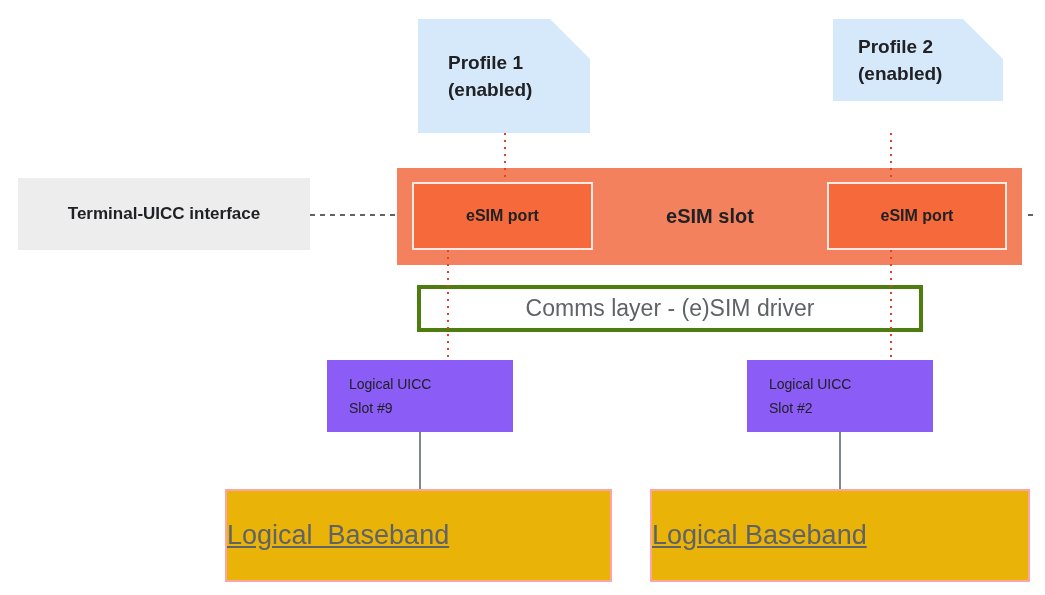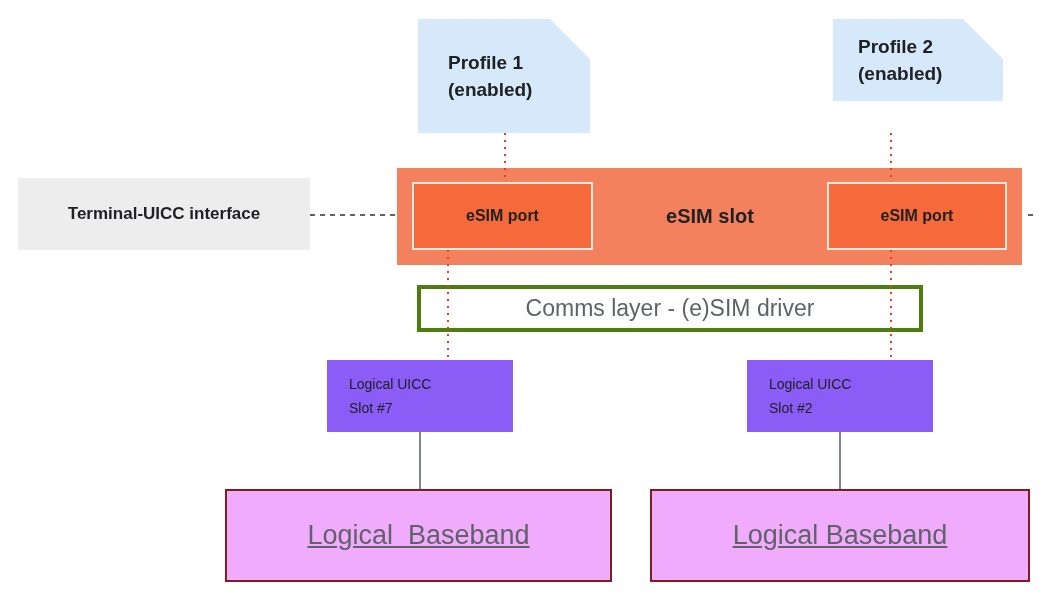--- a/index.html
+++ b/index.html
@@ -55,22 +55,22 @@
   
   .uicc-slot{
     background:#8b5cf6;display:flex;flex-direction:column;justify-content:center;
     color:#202124;font-weight:normal;font-size:14px;line-height:24px;padding-left:22px;
   }
   #uicc-slot-1{left:327px;top:360px;width:186px;height:72px;}
   #uicc-slot-2{left:747px;top:360px;width:186px;height:72px;}
 
   
   .baseband{
-    background:#f0abfc;border:2px solid #7f1d1d;
-    display:flex;align-items:center;justify-content:center;
+    background:#eab308;border:2px solid #fca5a5;
+    display:flex;align-items:center;justify-content:flex-start;
     color:#5F6368;font-size:27px;
   }
   .baseband .bb-label{text-decoration:underline;white-space:pre-wrap;}
   #baseband-1{left:225px;top:489px;width:387px;height:93px;}
   #baseband-2{left:650px;top:489px;width:380px;height:93px;}
 
   
   .red-dotted-v{
     position:absolute;width:2px;z-index:5;
     background-image:repeating-linear-gradient(to bottom,#EE3B26 0px,#EE3B26 2.5px,transparent 2.5px,transparent 7px);
@@ -128,21 +128,21 @@
   <div class="box esim-port" id="esim-port-2">
     <span>eSIM port</span>
   </div>
 
   <div class="box" id="comms-box">
     <span>Comms layer - (e)SIM driver</span>
   </div>
 
   <div class="box uicc-slot" id="uicc-slot-1">
     <span>Logical UICC</span>
-    <span>Slot #7</span>
+    <span>Slot #9</span>
   </div>
   <div class="box uicc-slot" id="uicc-slot-2">
     <span>Logical UICC</span>
     <span>Slot #2</span>
   </div>
 
   <div class="box baseband" id="baseband-1">
     <span class="bb-label">Logical  Baseband</span>
   </div>
   <div class="box baseband" id="baseband-2">

